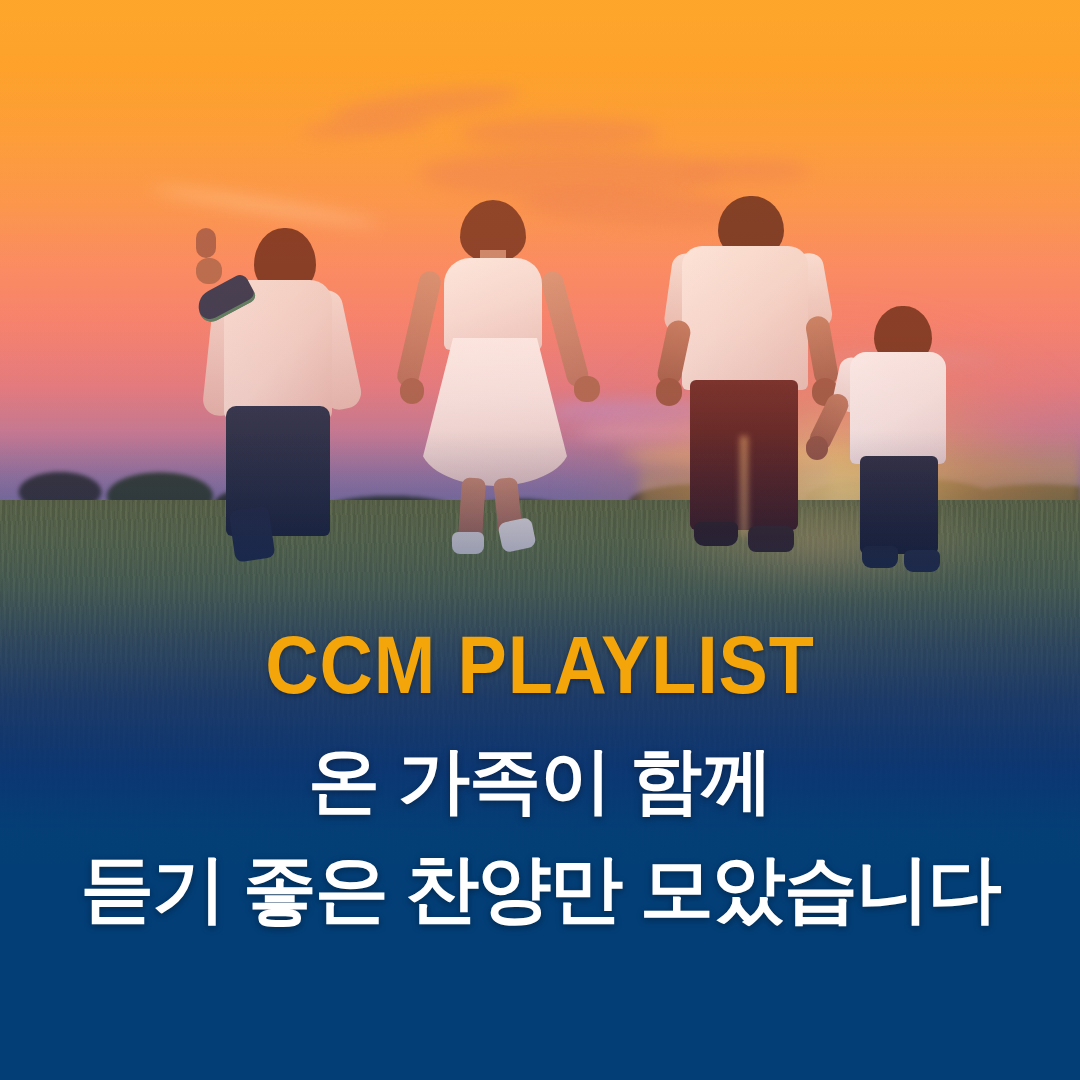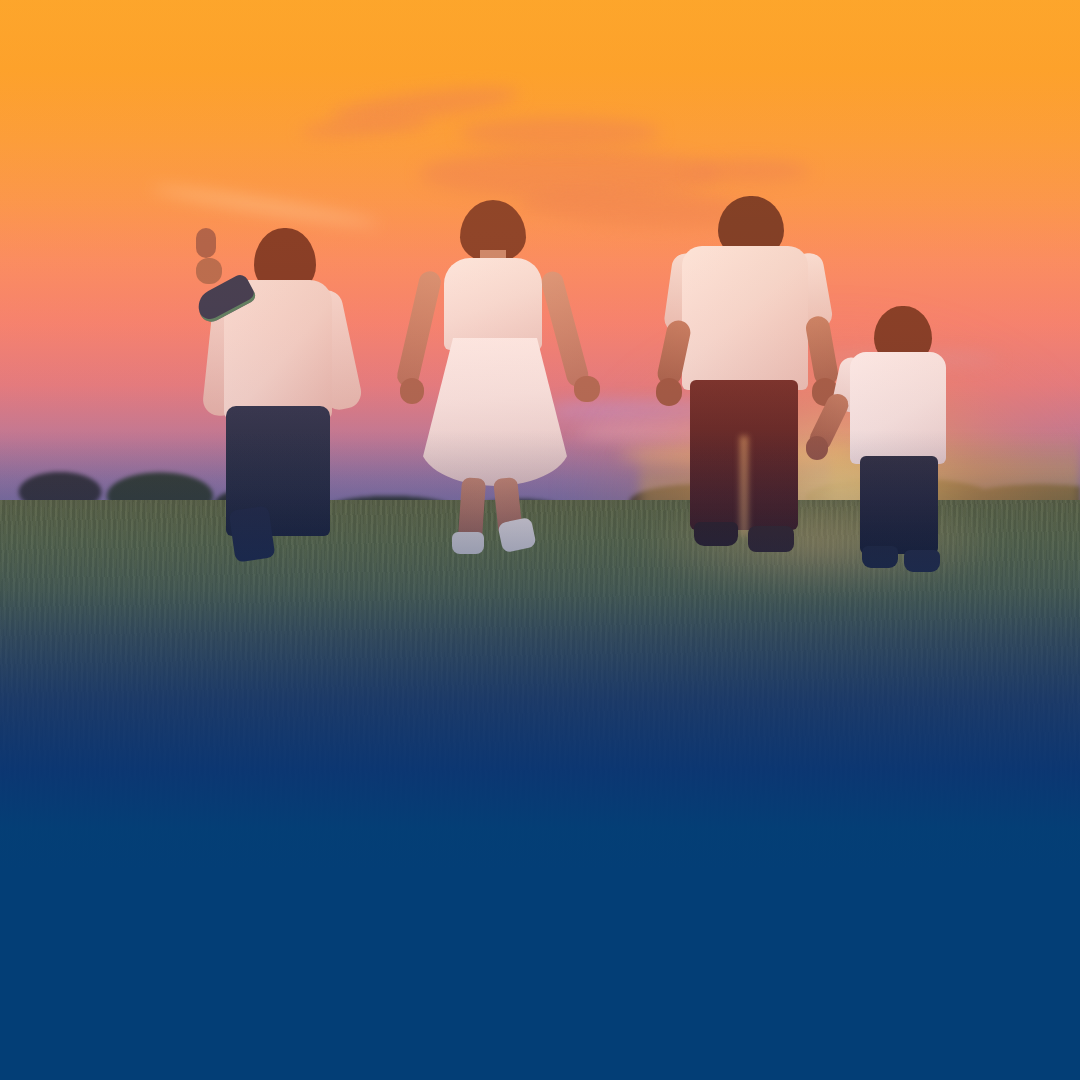--- a/index.html
+++ b/index.html
@@ -397,14 +397,19 @@
       <div class="leg pants"></div>
       <div class="shoe-l"></div>
       <div class="shoe-r"></div>
     </div>
 
     <div class="warm-wash"></div>
   </div>
 
   <div class="blue-overlay"></div>
 
+  <div class="caption">
+    <div class="title-en">CCM PLAYLIST</div>
+    <div class="line-ko l2">온 가족이 함께</div>
+    <div class="line-ko l3">듣기 좋은 찬양만 모았습니다</div>
+  </div>
 
 </div>
 
 </body></html>

